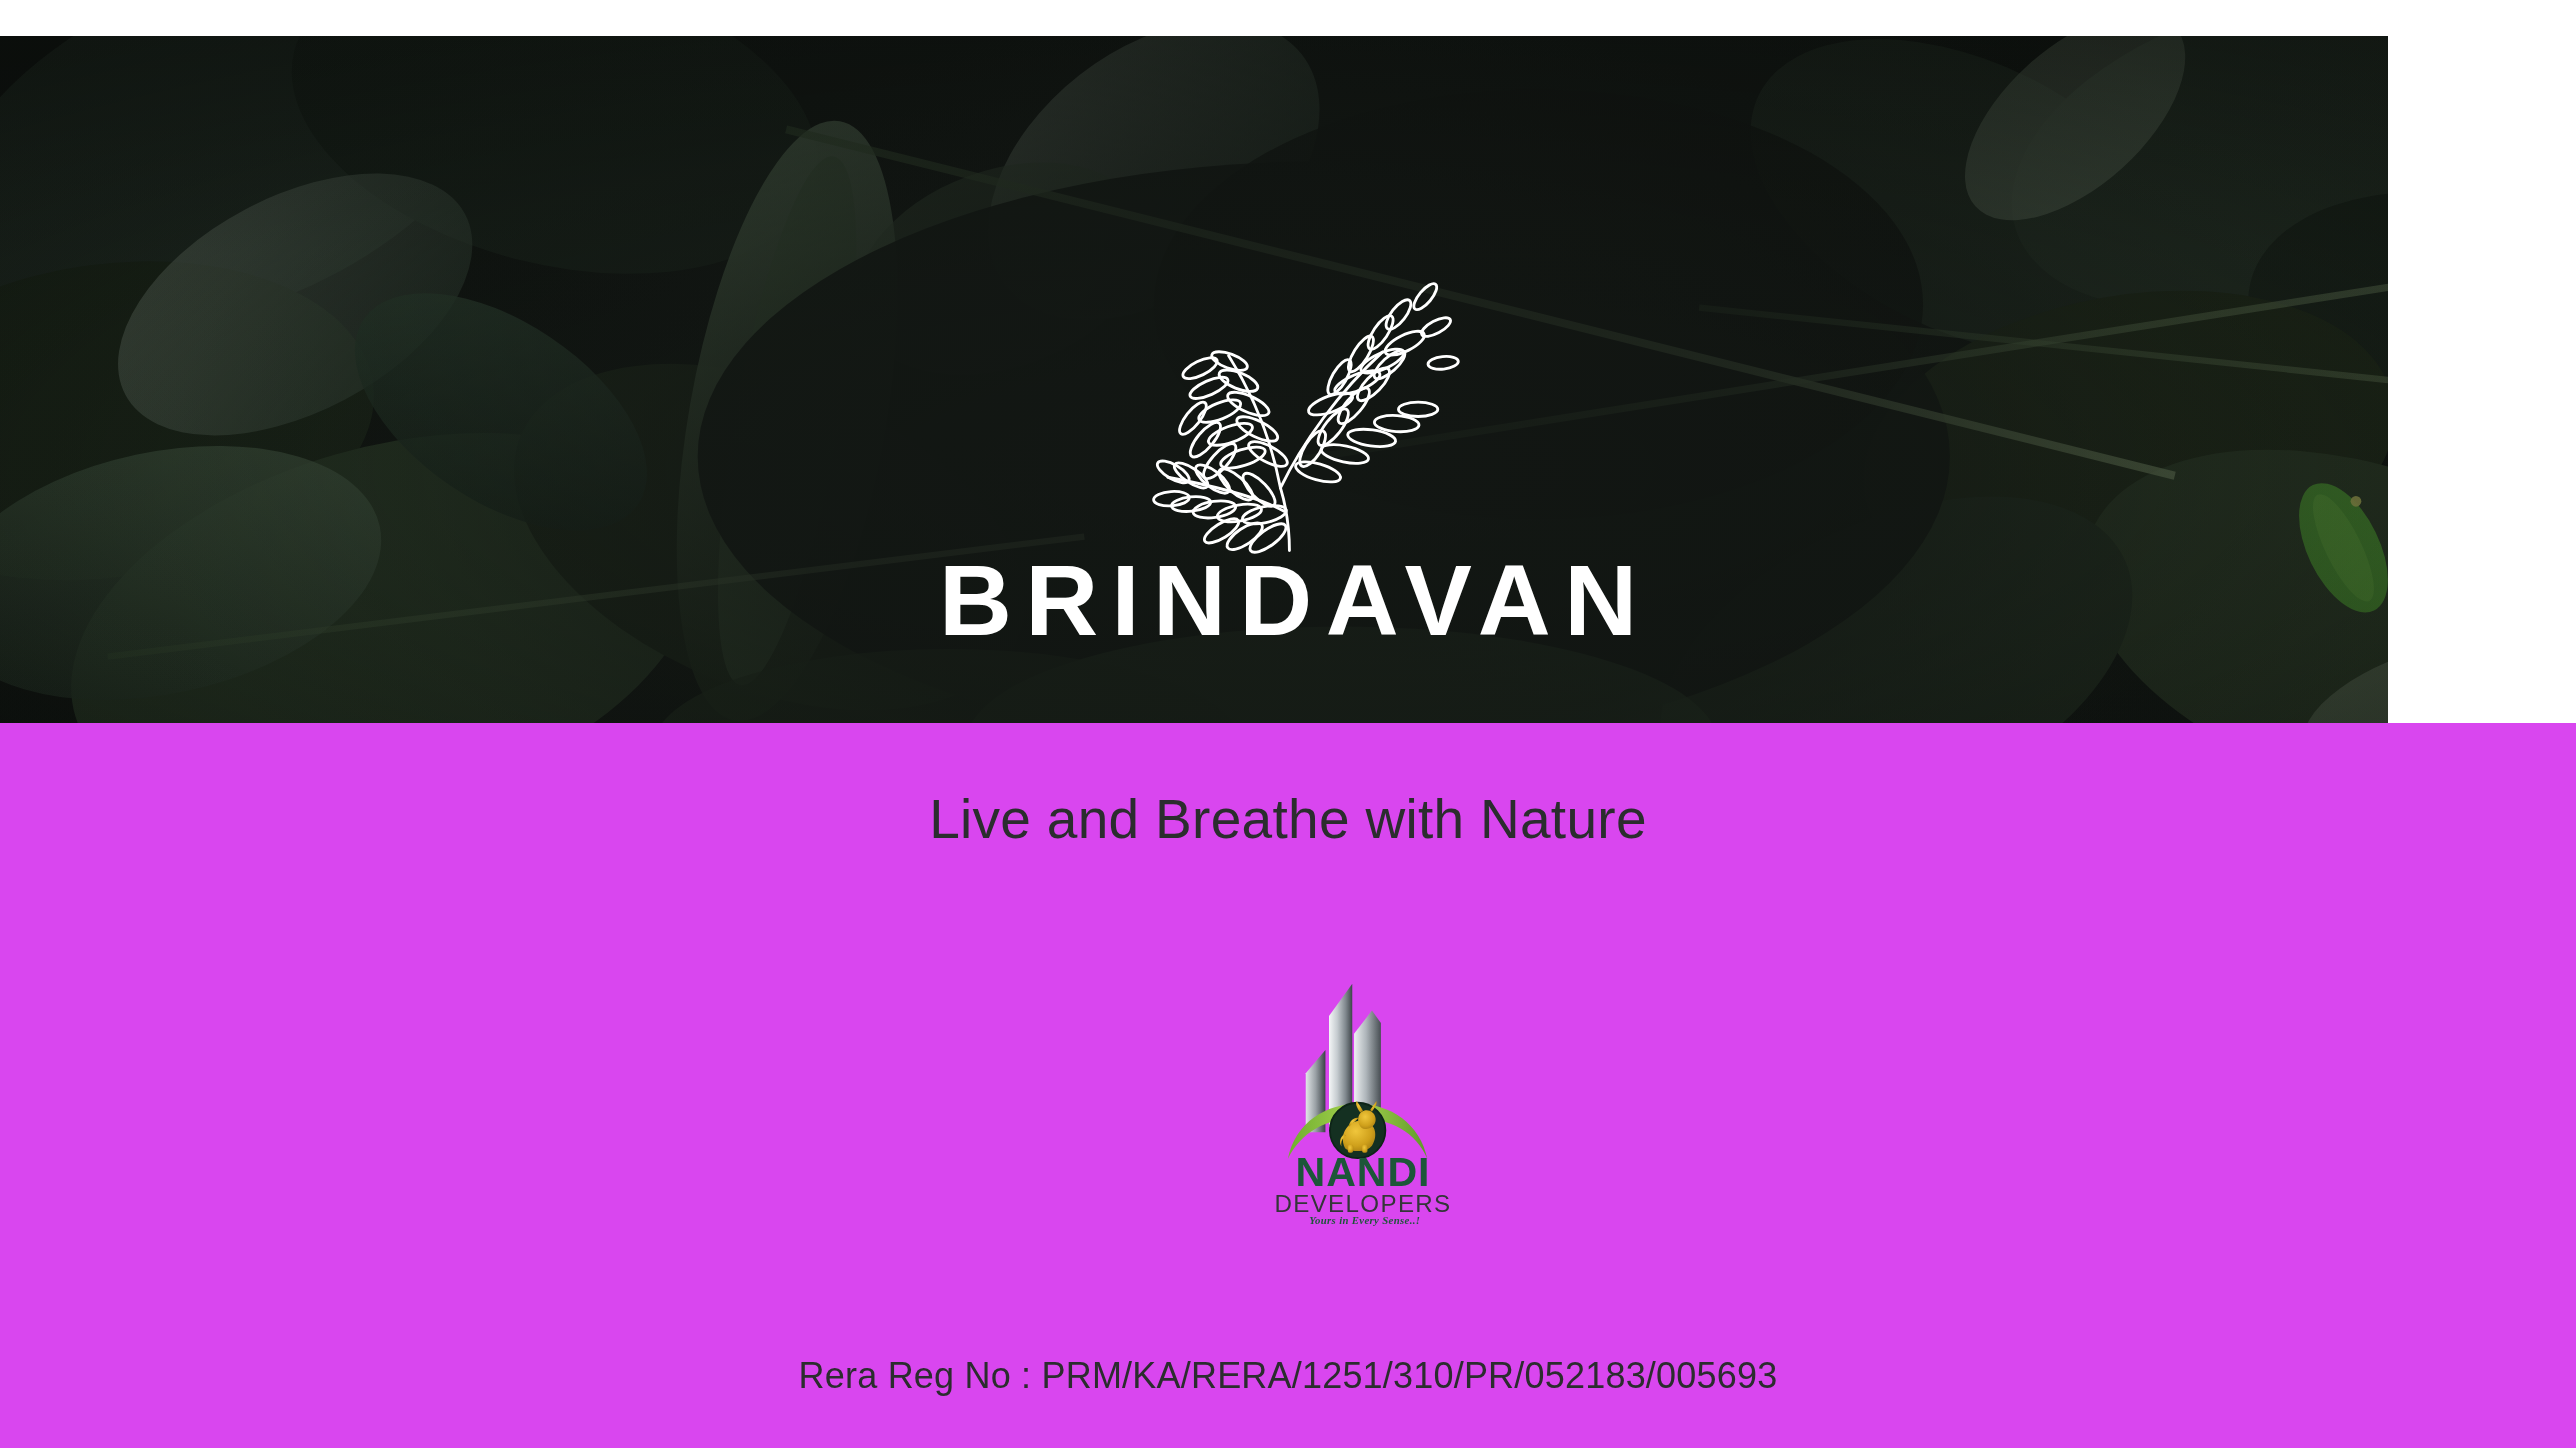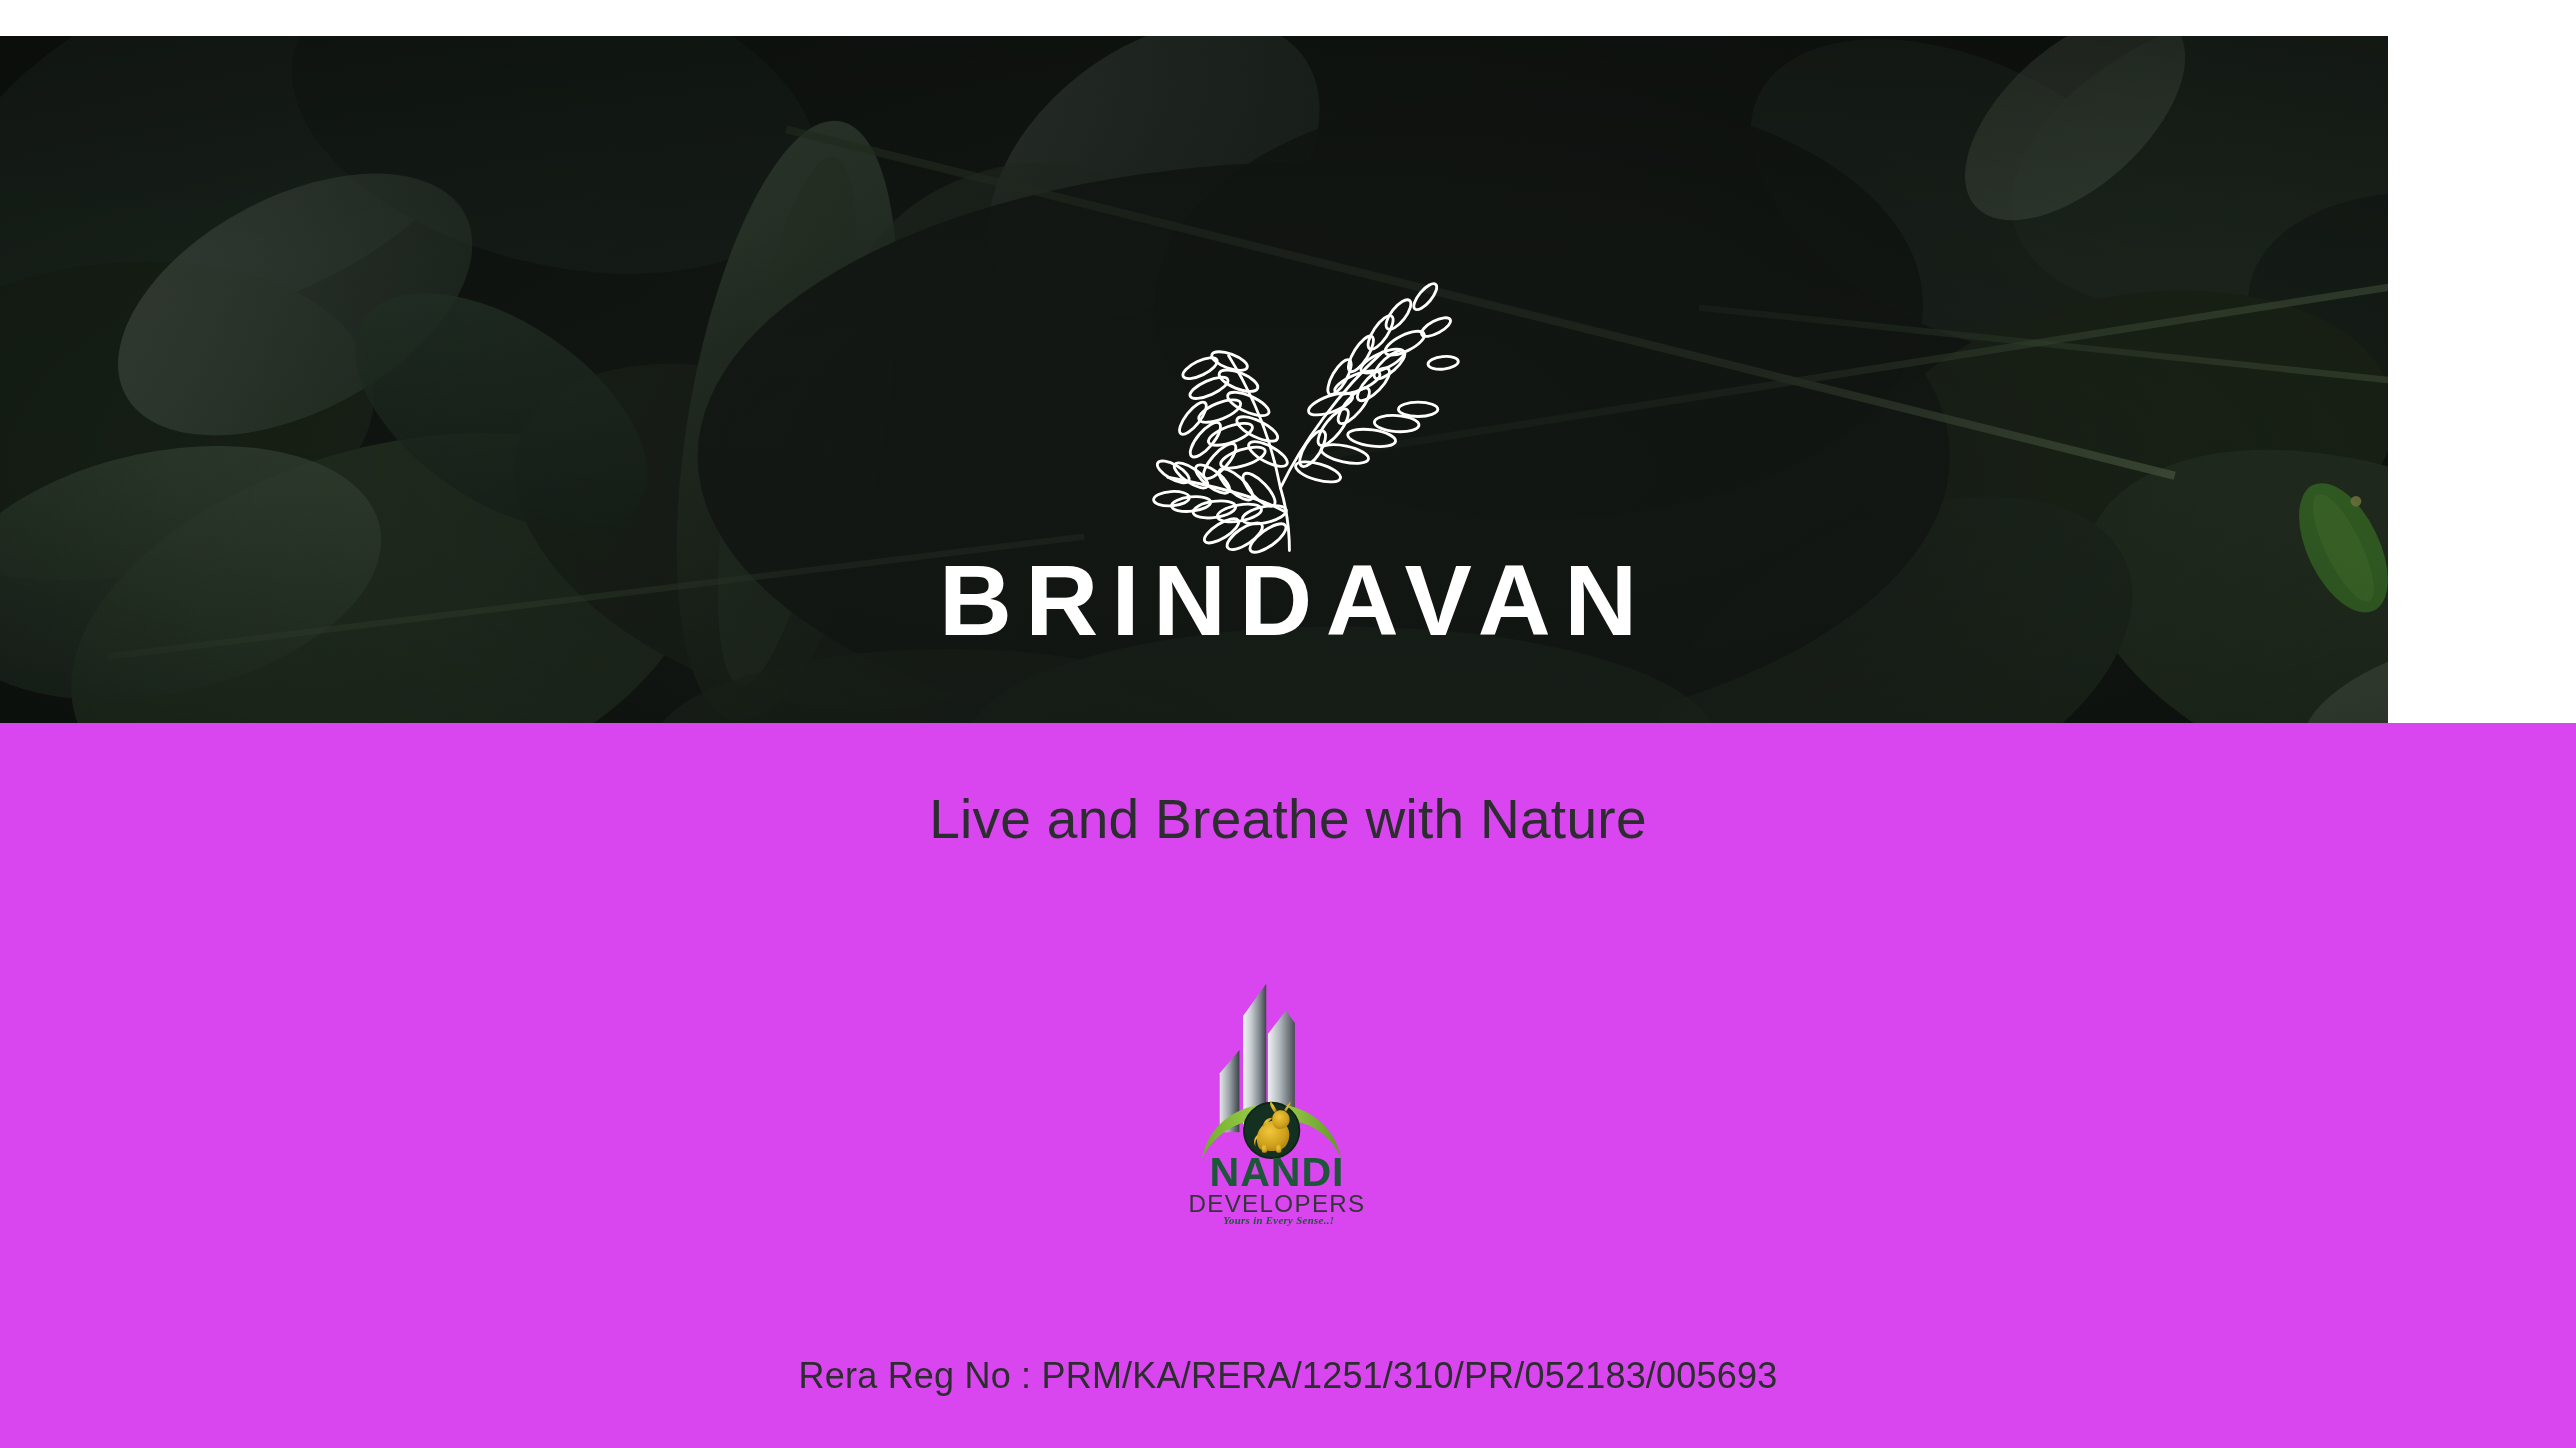--- a/index.html
+++ b/index.html
@@ -95,21 +95,21 @@
     text-align: center;
     font-size: 55px;
     font-weight: 400;
     letter-spacing: 0.3px;
     color: #2b2d2e;
   }
 
   
   .logo {
     position: absolute;
-    left: 1173px;
+    left: 1259px;
     top: 250px;
     width: 208px;
     height: 255px;
   }
   .logo svg { display: block; width: 208px; height: 255px; }
 
   .rera {
     position: absolute;
     left: 0;
     top: 632px;

